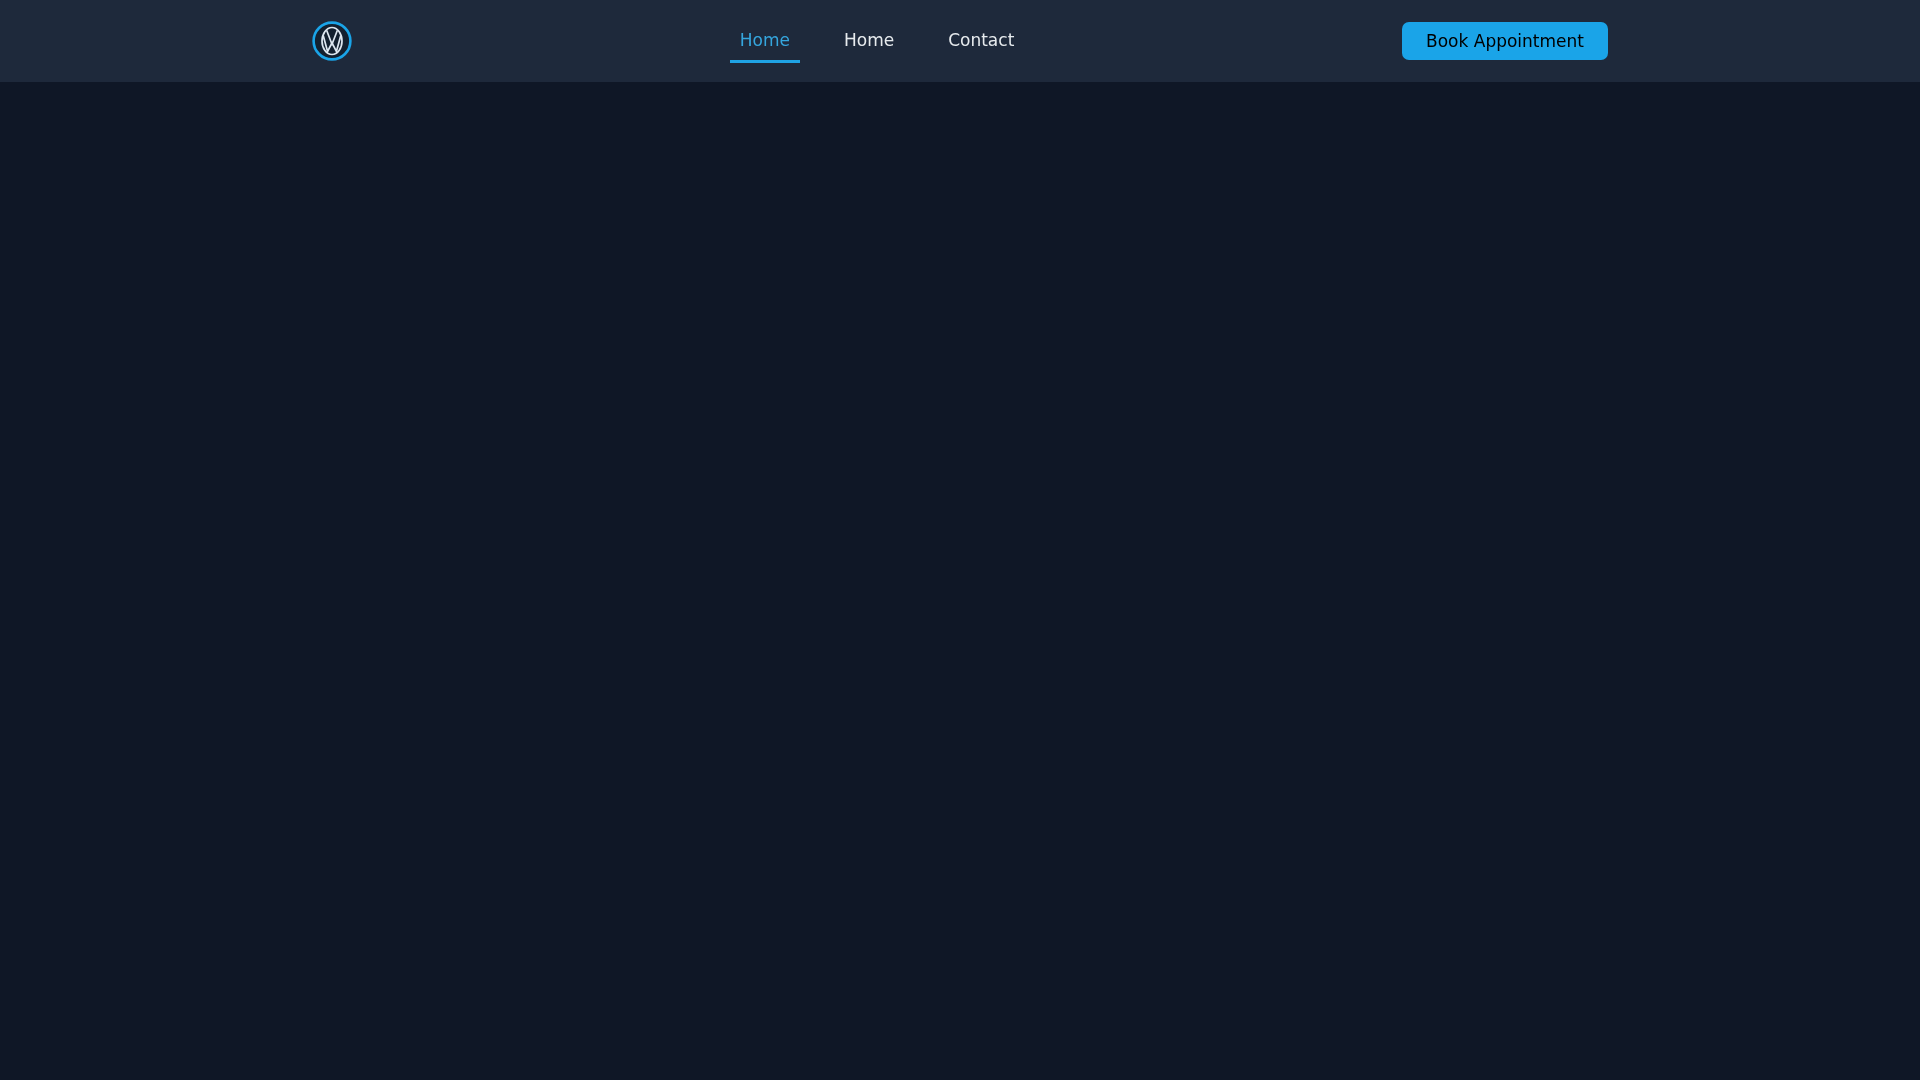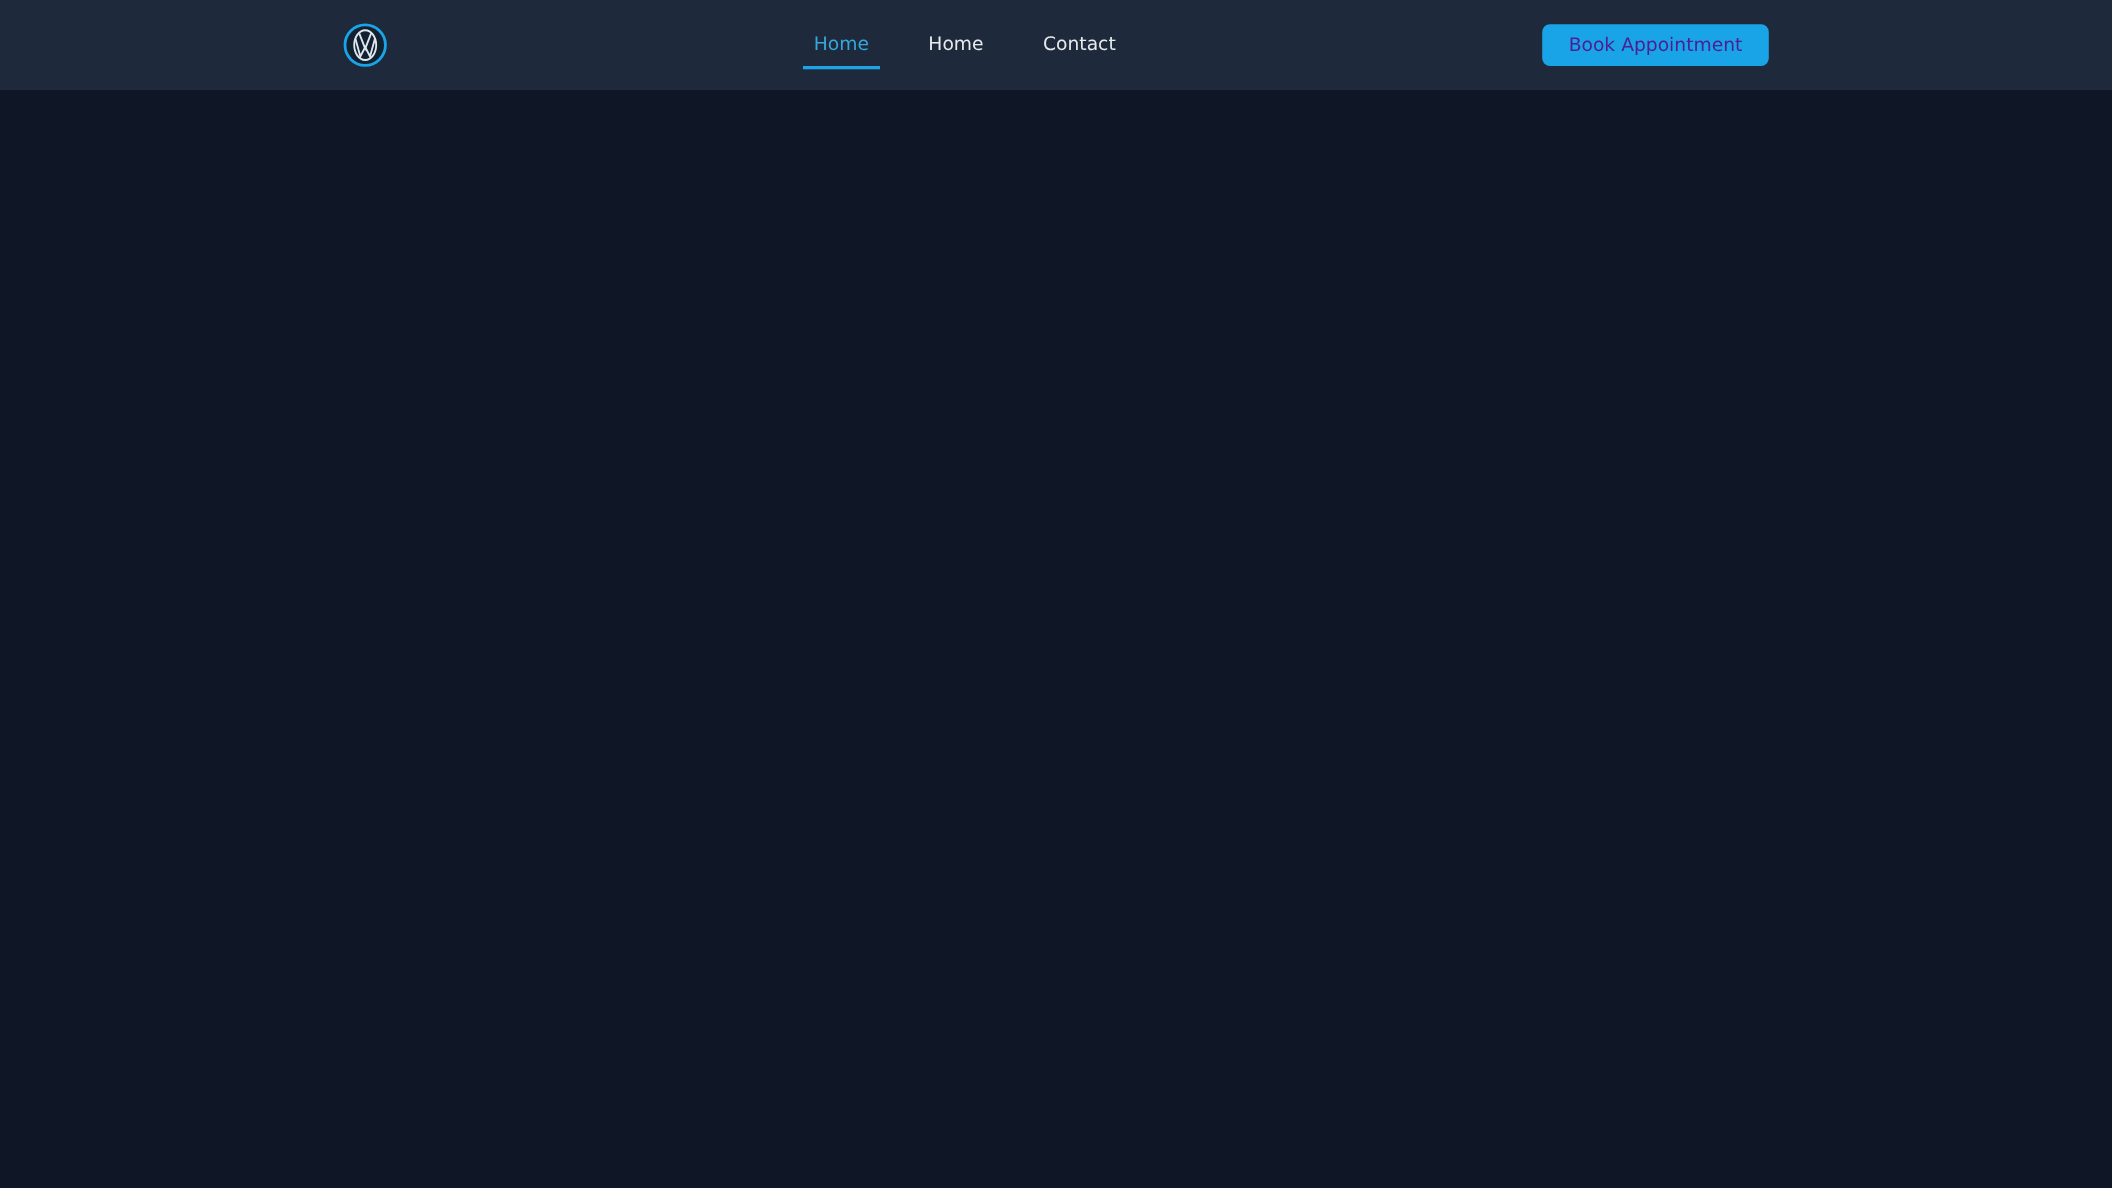--- a/index.html
+++ b/index.html
@@ -48,21 +48,21 @@
     color: #35a6de;
     border-bottom-color: #1fa3e4;
   }
 
   .cta-button {
     height: 38px;
     padding: 0 24px;
     background: #1aa4e8;
     border: none;
     border-radius: 7px;
-    color: #4c1d95;
+    color: #000000;
     font-size: 17px;
     font-family: inherit;
     cursor: pointer;
     white-space: nowrap;
   }
 
   
   .page-content {
     flex: 1 1 auto;
     background: #0f1726;

